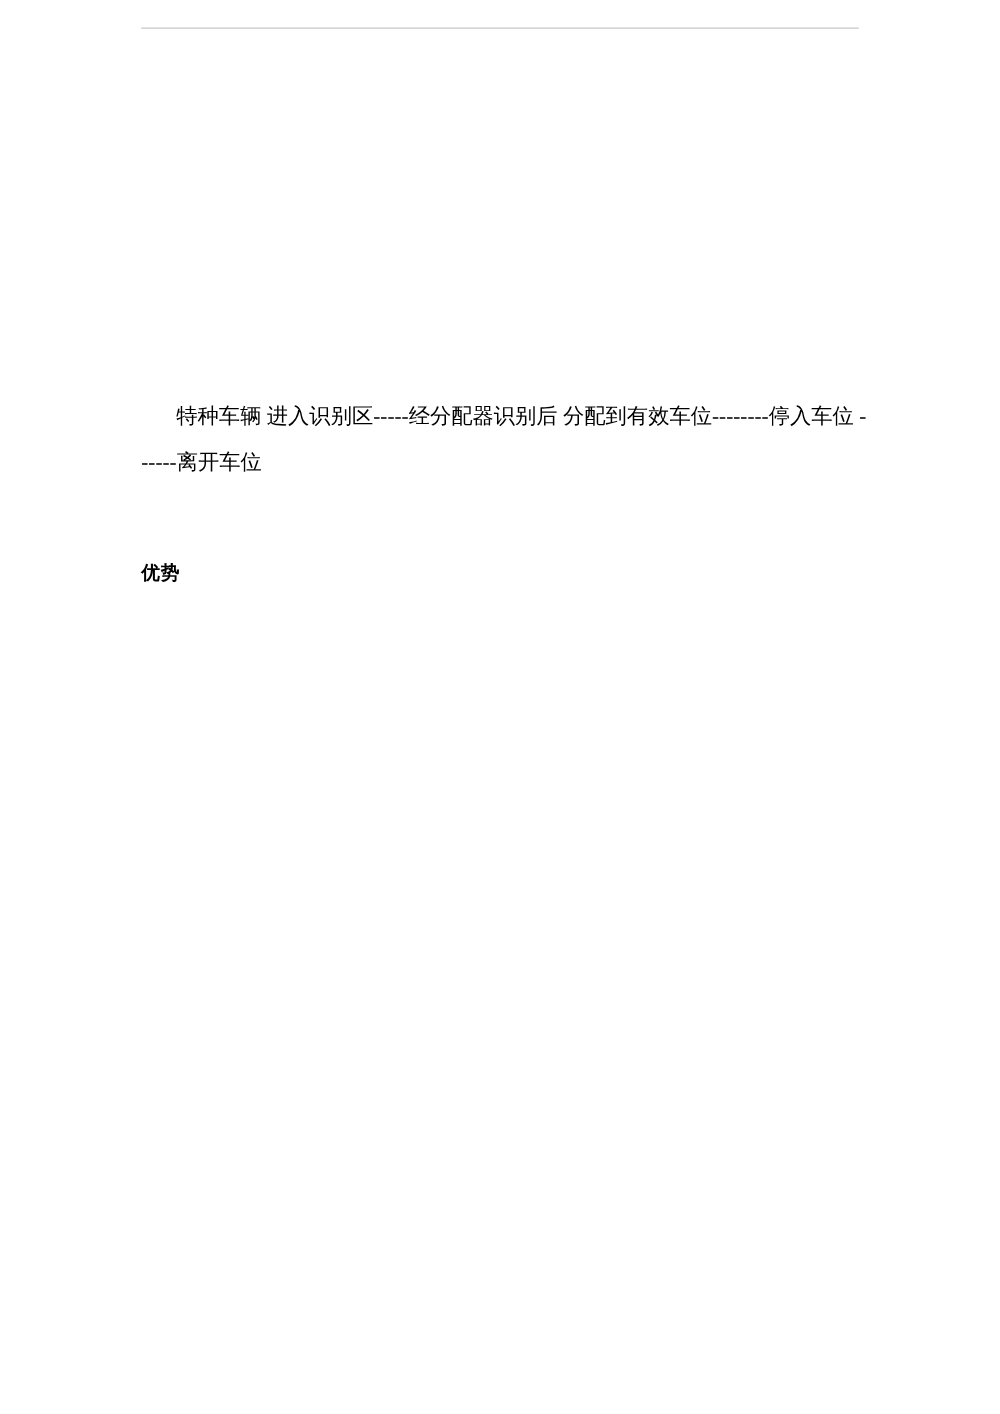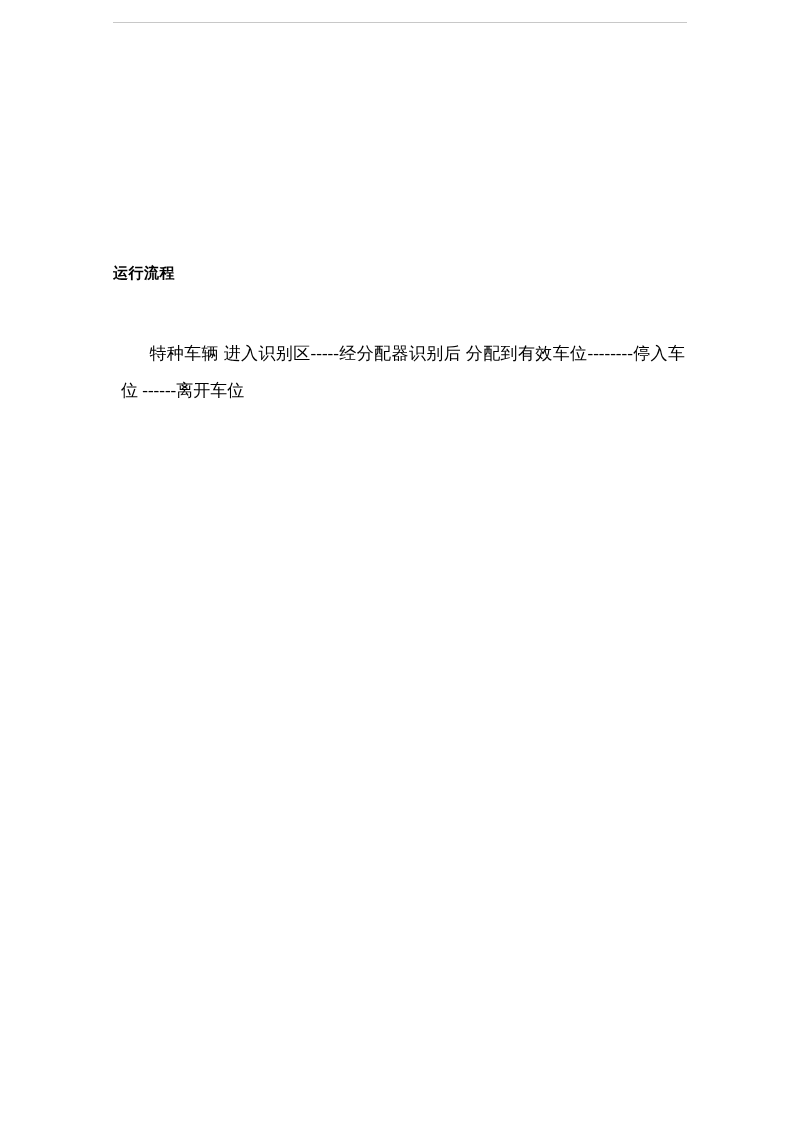--- a/index.html
+++ b/index.html
@@ -44,21 +44,21 @@
     letter-spacing: 0.5px;
     line-height: 1.4;
     margin: 0;
   }
   .heading-2 {
     margin-top: 60px;
   }
   .para {
     font-size: 17px;
     line-height: 37px;
-    margin: 8px;
+    margin: 0;
     text-align: justify;
   }
   .para-flow {
     margin-top: 52px;
   }
   .para-adv {
     margin-top: 42px;
   }
   .indent {
     display: inline-block;
@@ -70,20 +70,20 @@
   }
 </style>
 </head>
 <body>
 
 <div class="page">
   <div class="top-rule"></div>
 
   <div class="content">
 
-    <h2 class="heading">运行流程</h2>
 
     <p class="para para-flow"><span class="indent"></span><span>特种车辆 进入识别区-----经分配器识别后 分配到有效车位--------停入车位 ------离开车位</span></p>
 
+    <h2 class="heading heading-2">优势</h2>
 
 
   </div>
 </div>
 
 </body></html>

